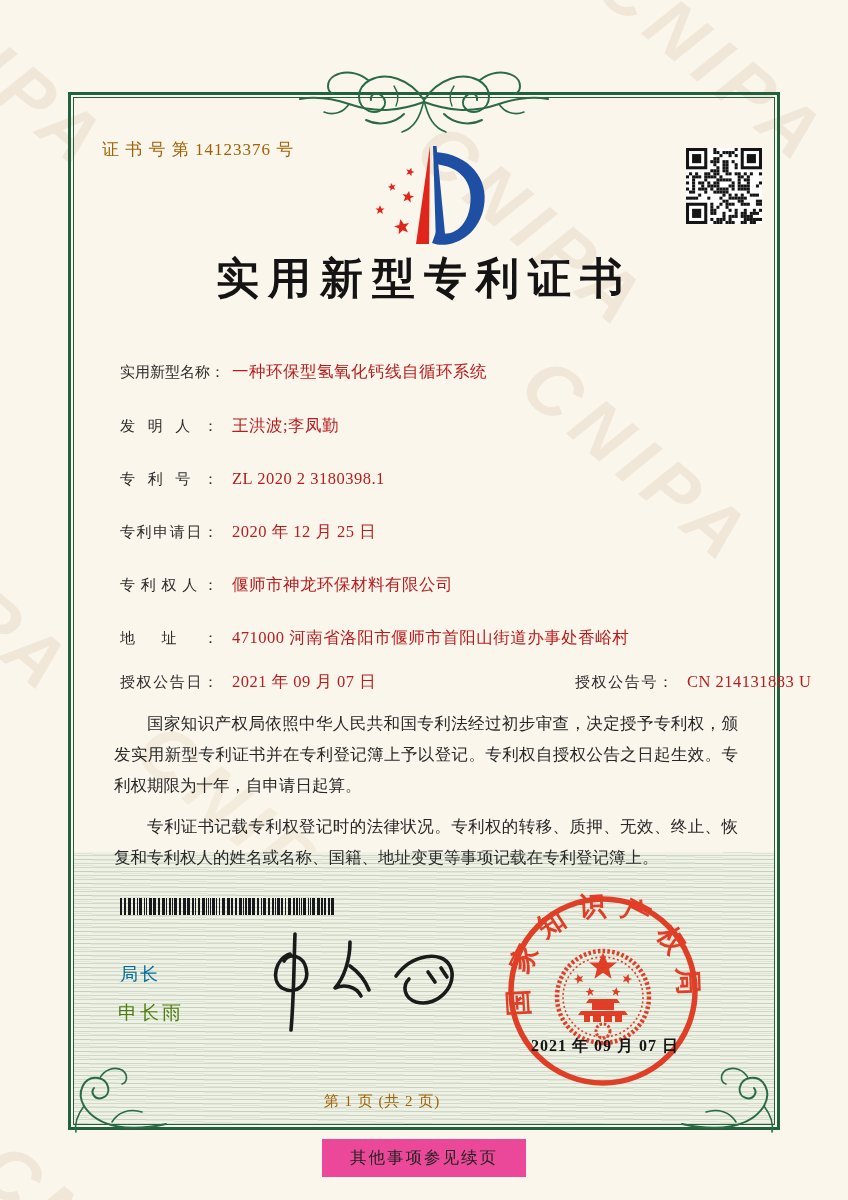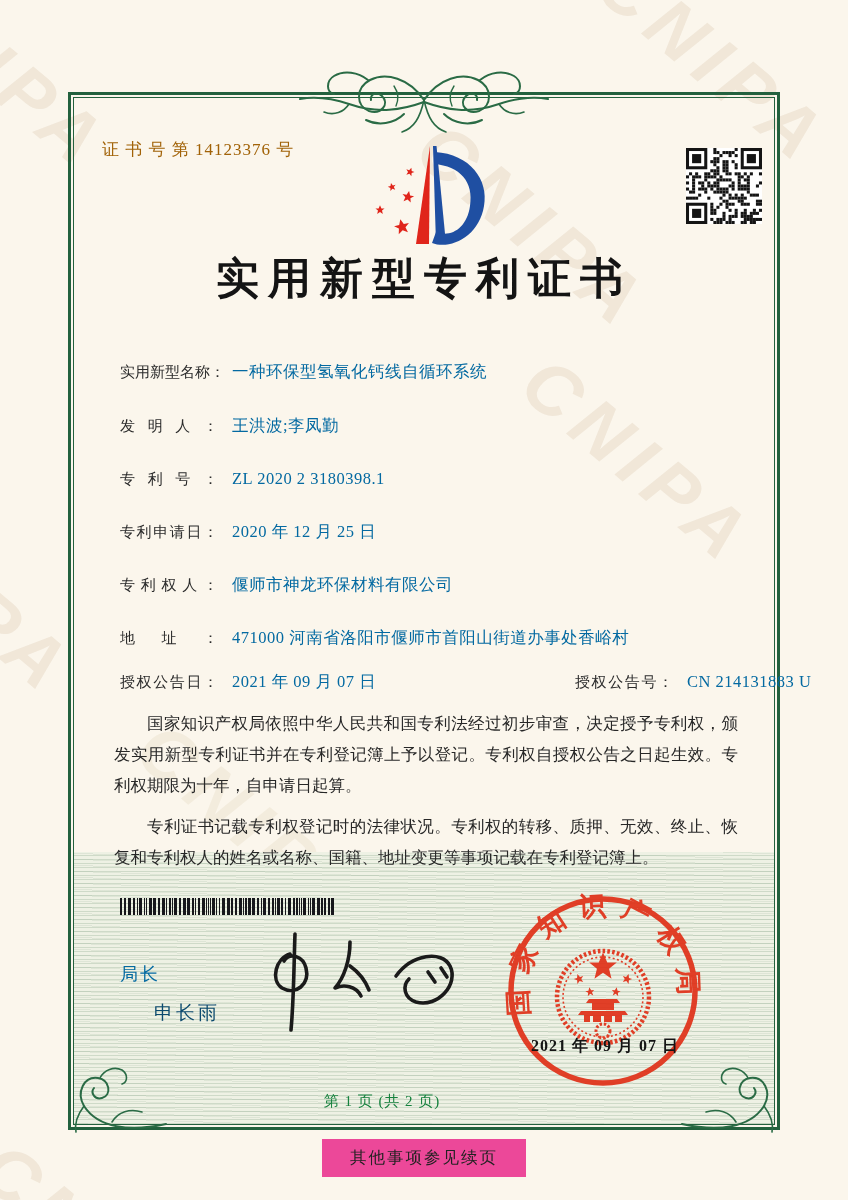--- a/index.html
+++ b/index.html
@@ -43,49 +43,49 @@
   .title{
     position:absolute;left:0;top:250px;width:848px;text-align:center;z-index:4;
     font-size:43px;font-weight:bold;letter-spacing:9px;color:#141414;
   }
   
   .frow{position:absolute;left:120px;z-index:4;font-size:16.5px;white-space:nowrap;}
   .flabel{
     display:inline-block;width:98px;font-size:15px;color:#2b2b2b;
     text-align:justify;text-align-last:justify;white-space:nowrap;vertical-align:baseline;margin-top:11px;
   }
-  .fvalue{margin-left:14px;color:#0369a1;letter-spacing:0.5px;}
+  .fvalue{margin-left:14px;color:#b91c1c;letter-spacing:0.5px;}
   .grant2{position:absolute;left:455px;top:0;}
   
   .paras{
     position:absolute;left:104px;top:698px;width:644px;z-index:4;
     font-size:16.5px;line-height:31px;text-align:justify;color:#272727;
   }
   .paras p{margin:10px;text-indent:2em;}
   
   .barcode{position:absolute;left:120px;top:898px;z-index:4;}
   .director-title{
     position:absolute;left:120px;top:962px;z-index:4;
     font-family:"Liberation Sans","DejaVu Sans",sans-serif;
     font-size:18px;color:#0369a1;letter-spacing:2px;
   }
   .director-name{
     position:absolute;left:118px;top:1000px;z-index:4;
     font-family:"Liberation Sans","DejaVu Sans",sans-serif;
-    font-size:19px;color:#0c4a6e;letter-spacing:3px;margin-left:36px;
+    font-size:19px;color:#4d7c0f;letter-spacing:3px;
   }
   .signature{position:absolute;left:238px;top:928px;z-index:4;}
   .seal{position:absolute;left:505px;top:893px;z-index:4;}
   .seal-date{
     position:absolute;left:531px;top:1036px;width:170px;z-index:5;
     font-size:16px;font-weight:bold;color:#141414;letter-spacing:1px;white-space:nowrap;
   }
   .page-num{
     position:absolute;left:68px;top:1092px;width:628px;text-align:center;z-index:4;
-    font-size:15px;color:#15803d;letter-spacing:1px;
+    font-size:15px;color:#a16207;letter-spacing:1px;
   }
   .cont-note{
     position:absolute;left:50%;top:1139px;transform:translateX(-50%);z-index:4;
     background:#ec4899;padding:8px 28px;
     font-size:16.5px;color:#222;letter-spacing:2px;white-space:nowrap;
   }
 </style>
 </head>
 <body>
 

